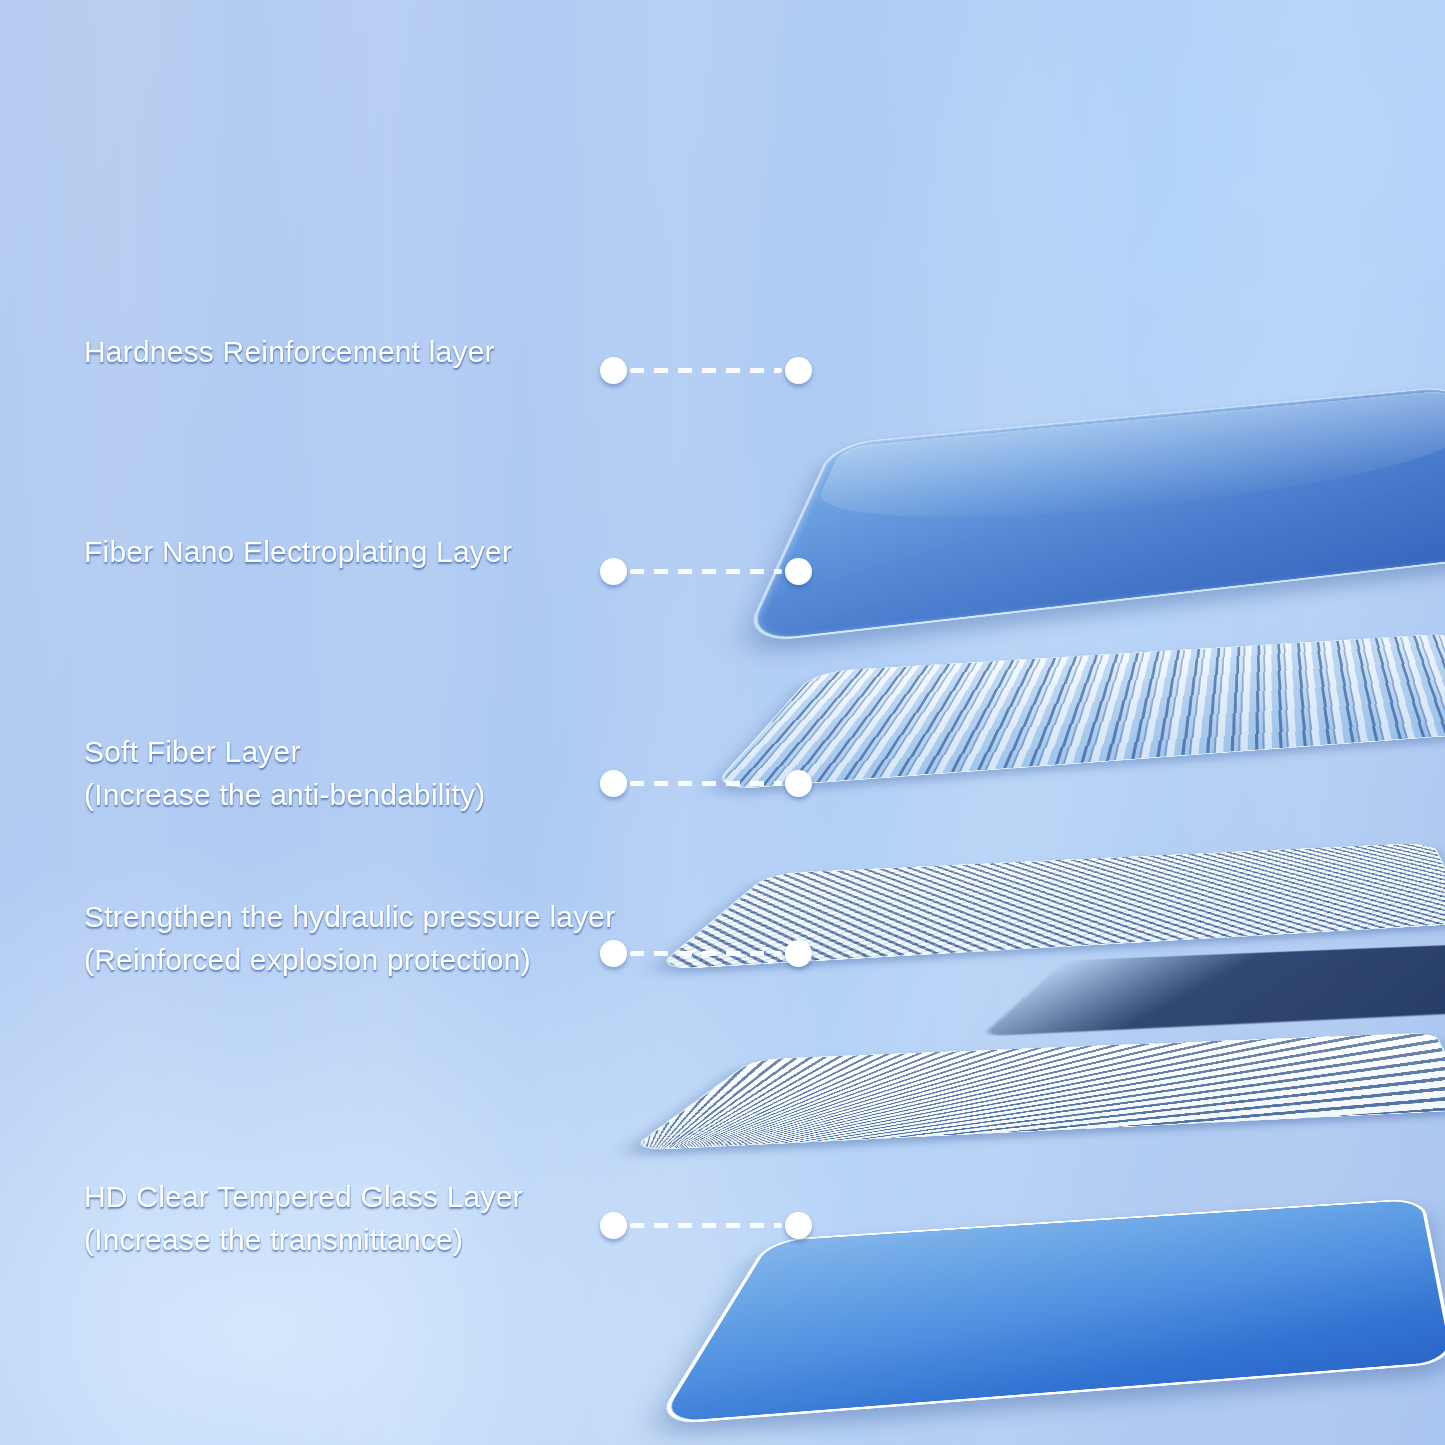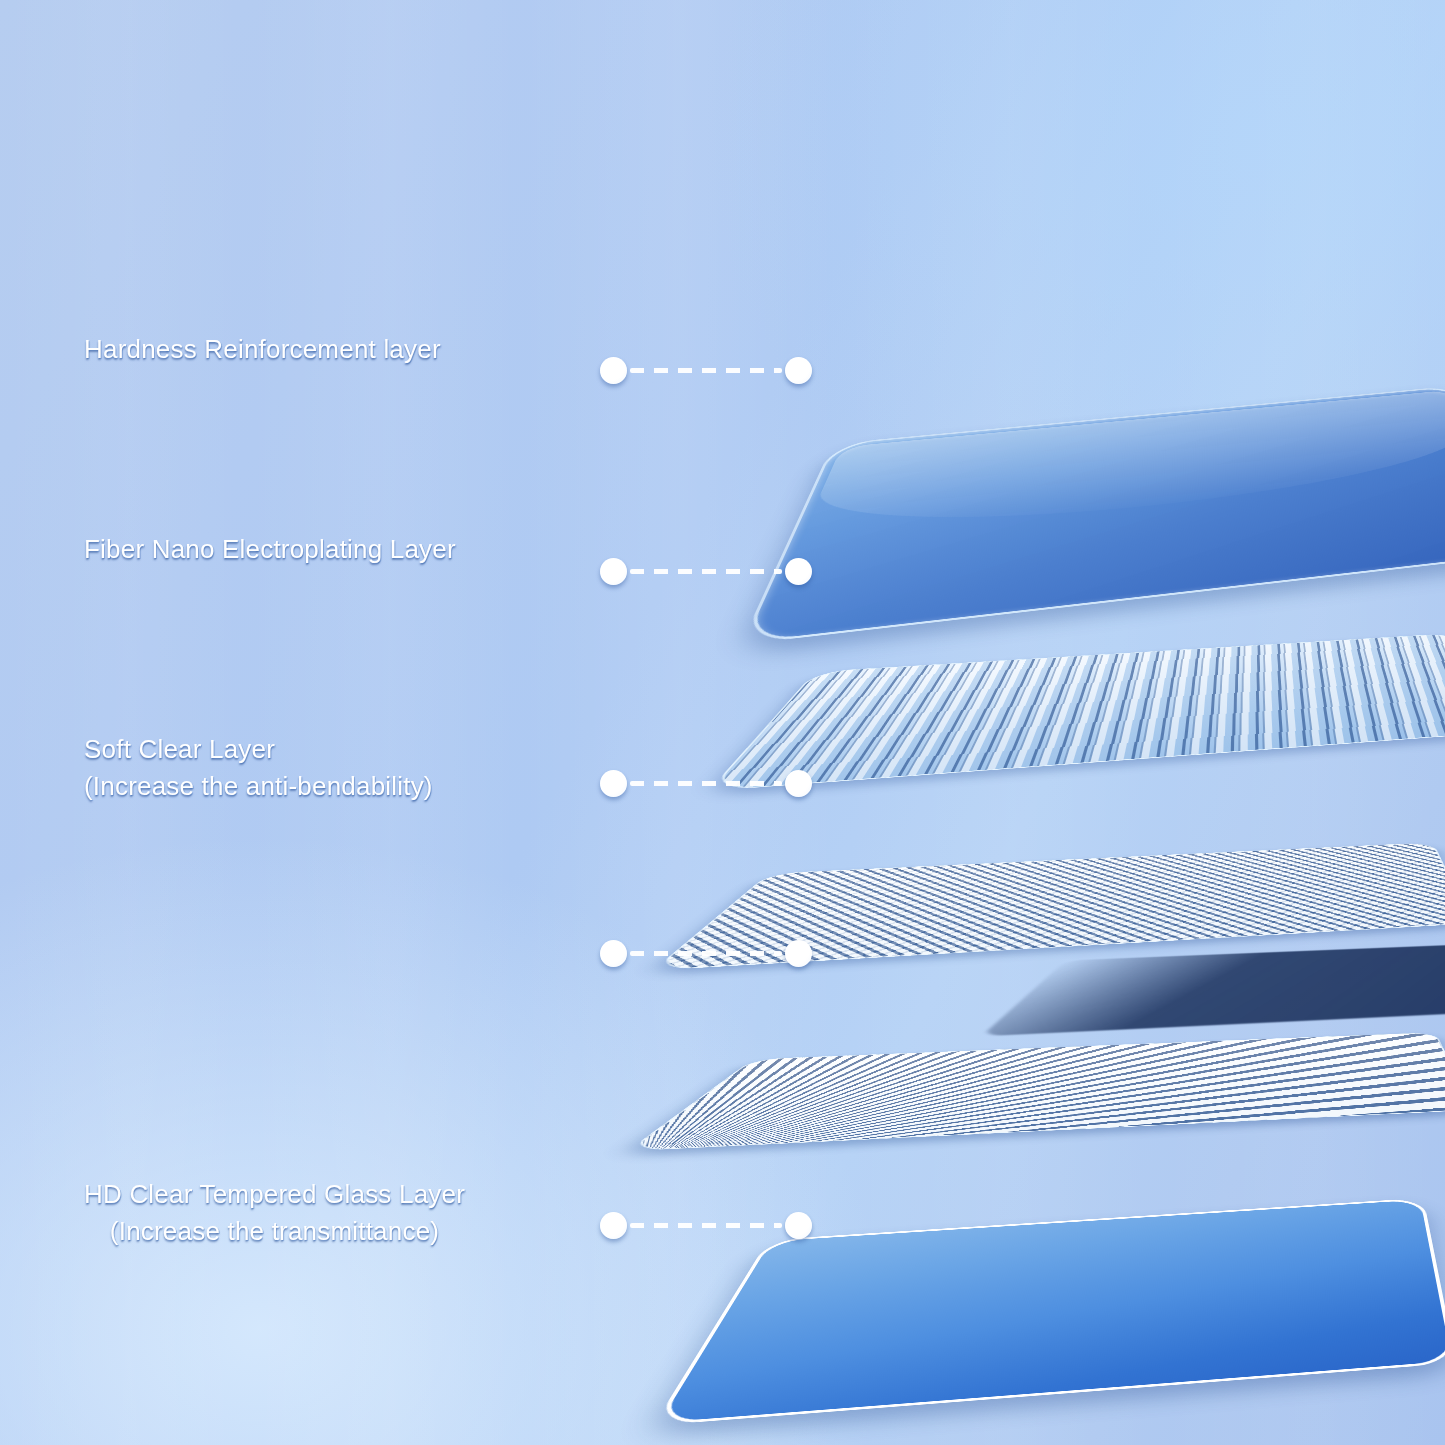--- a/index.html
+++ b/index.html
@@ -70,21 +70,21 @@
     -webkit-text-fill-color: transparent;
     filter: drop-shadow(1px 2px 1px rgba(255,255,255,0.55));
   }
   .title-line.l2 { font-size: 74px; margin-top: 6px; }
 
   
   .label {
     position: absolute;
     left: 84px;
     color: #ffffff;
-    font-size: 26px;
+    font-size: 30px;
     line-height: 1.42;
     letter-spacing: 0.2px;
     text-shadow:
       0 2px 2px rgba(30,70,140,0.55),
       1px 1px 0 rgba(80,130,200,0.35);
     white-space: nowrap;
   }
   .label span { display: block; }
 
   
@@ -245,21 +245,21 @@
         #2a66c9 100%);
     border: 4px solid #ffffff;
     box-shadow: 0 18px 30px rgba(30,70,140,0.32);
   }
 
   
   .lbl-1 { top: 331px; }
   .lbl-2 { top: 531px; }
   .lbl-3 { top: 731px; }
   .lbl-4 { top: 896px; }
-  .lbl-5 { top: 1176px; text-align: center; }
+  .lbl-5 { top: 1176px; }
 
   .con-1 { left: 600px; top: 355px; width: 212px; }
   .con-2 { left: 600px; top: 556px; width: 212px; }
   .con-3 { left: 600px; top: 768px; width: 212px; }
   .con-4 { left: 600px; top: 938px; width: 212px; }
   .con-5 { left: 600px; top: 1210px; width: 212px; }
 </style>
 </head>
 <body>
 
@@ -279,24 +279,28 @@
 
   <div class="label lbl-1">
     <span>Hardness Reinforcement layer</span>
   </div>
 
   <div class="label lbl-2">
     <span>Fiber Nano Electroplating Layer</span>
   </div>
 
   <div class="label lbl-3">
-    <span>Soft Clear Layer</span>
+    <span>Soft Fiber Layer</span>
     <span>(Increase the anti-bendability)</span>
   </div>
 
+  <div class="label lbl-4">
+    <span>Strengthen the hydraulic pressure layer</span>
+    <span>(Reinforced explosion protection)</span>
+  </div>
 
   <div class="label lbl-5">
     <span>HD Clear Tempered Glass Layer</span>
     <span>(Increase the transmittance)</span>
   </div>
 
   <div class="connector con-1">
     <span class="dot"></span>
     <span class="dash"></span>
     <span class="dot"></span>

